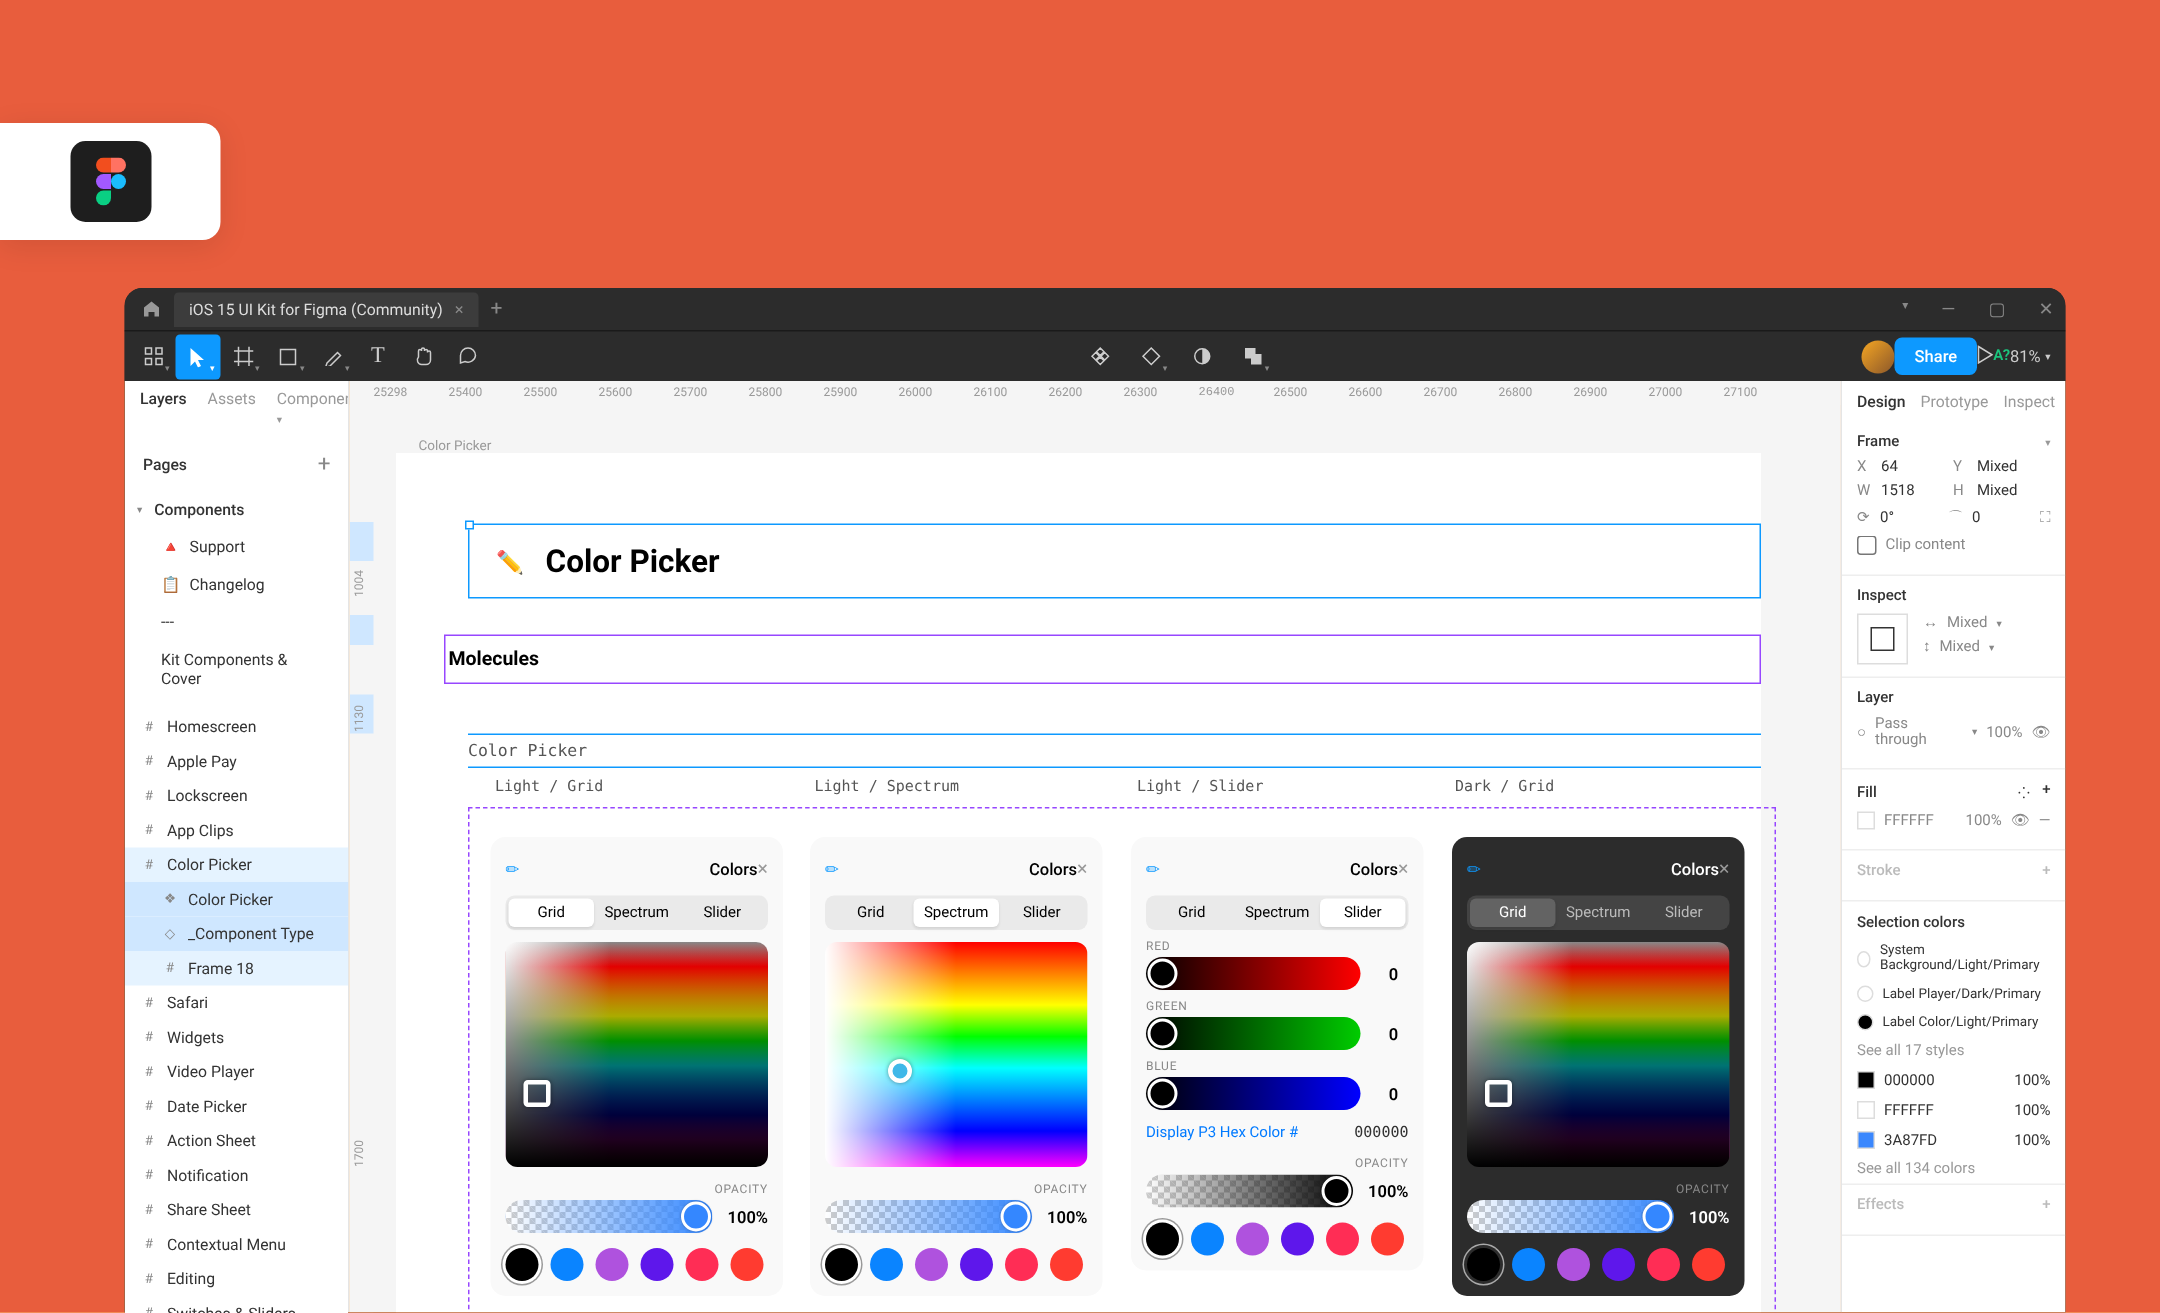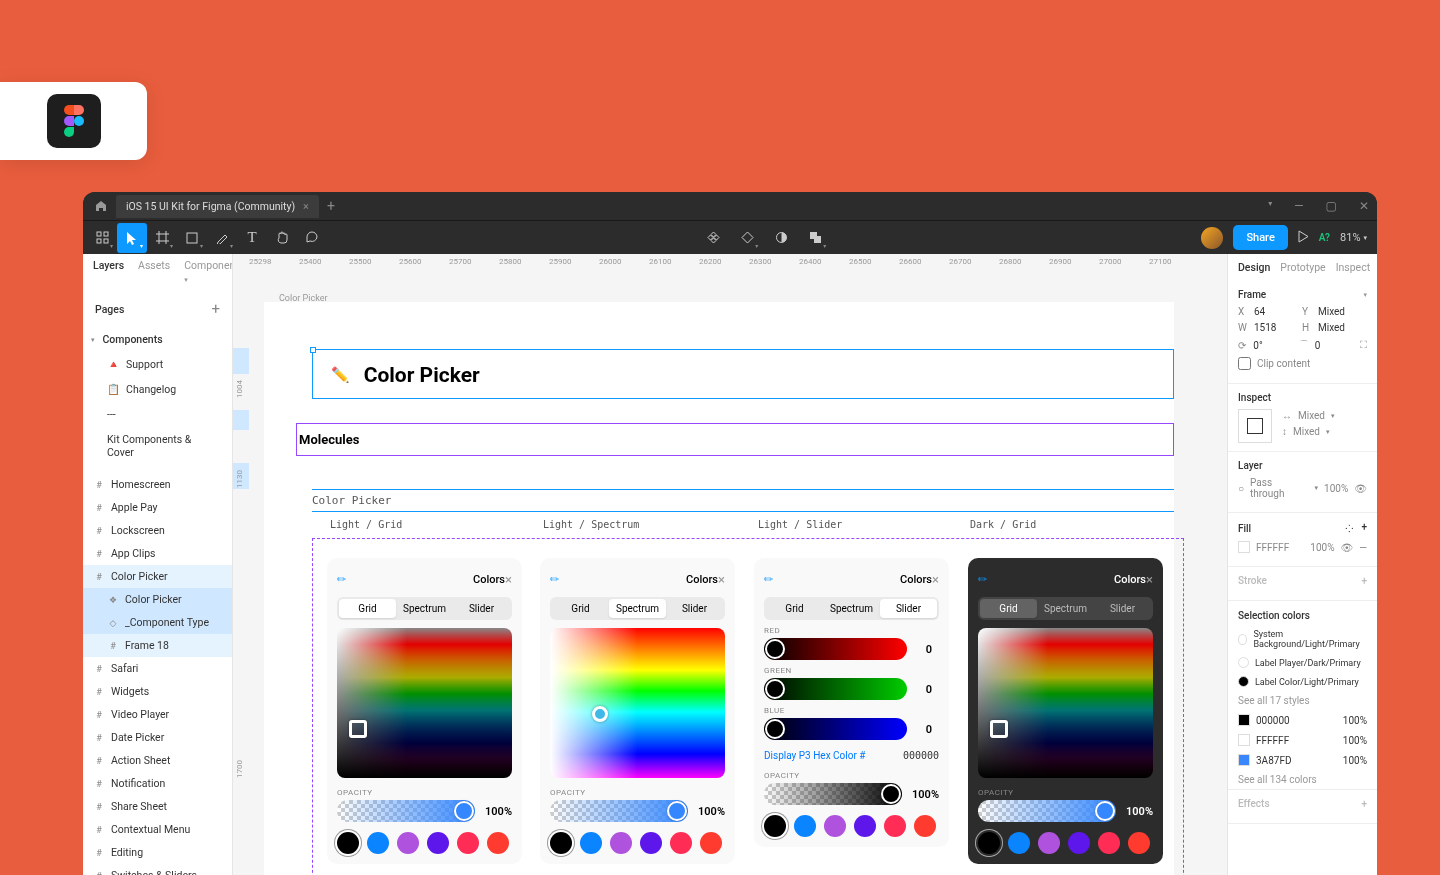--- a/index.html
+++ b/index.html
@@ -22,21 +22,21 @@
 .window-controls { margin-left: auto; display: flex; gap: 22px; color: #888; }
 .window-controls span { cursor: pointer; font-size: 12px; }
 
 
 .toolbar { height: 34px; background: #2C2C2C; border-top: 1px solid #1a1a1a; display: flex; align-items: center; padding: 0 4px; }
 .tool-group { display: flex; align-items: center; }
 .tool-btn { width: 30px; height: 30px; display: flex; align-items: center; justify-content: center; color: #ccc; cursor: pointer; position: relative; }
 .tool-btn.active { background: #0D99FF; border-radius: 3px; }
 .tool-chevron { font-size: 6px; color: #888; position: absolute; bottom: 4px; right: 4px; }
 .toolbar-center { margin: 0 auto; display: flex; gap: 4px; }
-.toolbar-right { display: flex; align-items: center; gap: 10px; }
+.toolbar-right { display: flex; align-items: center; }
 .avatar { width: 22px; height: 22px; border-radius: 50%; background: linear-gradient(135deg, #F5A623, #8B572A); }
 .share-btn { background: #0D99FF; color: white; font-size: 11px; font-weight: 500; padding: 6px 13px; border-radius: 5px; cursor: pointer; }
 .play-btn { color: #ccc; cursor: pointer; }
 .a11y-btn { color: #1BC47D; font-size: 10px; font-weight: 600; cursor: pointer; }
 .zoom-display { color: #ccc; font-size: 11px; display: flex; align-items: center; gap: 3px; cursor: pointer; padding-right: 6px; }
 
 
 .main { flex: 1; display: flex; background: #fdba74; overflow: hidden; }
 
 
@@ -102,21 +102,21 @@
 .spectrum-cursor { position: absolute; width: 16px; height: 16px; border: 3px solid white; border-radius: 50%; box-shadow: 0 0 3px rgba(0,0,0,0.4); }
 .slider-section { margin-top: 6px; }
 .slider-label { font-size: 8px; color: #888; letter-spacing: 0.5px; }
 .slider-row { display: flex; align-items: center; gap: 12px; margin-top: 3px; }
 .slider-track { flex: 1; height: 22px; border-radius: 11px; position: relative; }
 .slider-knob { position: absolute; left: 1px; top: 1px; width: 20px; height: 20px; border-radius: 50%; background: black; border: 2px solid white; box-shadow: 0 0 2px rgba(0,0,0,0.3); }
 .slider-val { width: 20px; font-size: 11px; font-weight: 600; text-align: center; }
 .p3-link { font-size: 10px; color: #007AFF; margin-top: 10px; display: flex; justify-content: space-between; }
 .p3-link span:last-child { color: #333; font-family: monospace; }
 .opacity-section { margin-top: 10px; }
-.opacity-label { font-size: 8px; color: #888; letter-spacing: 0.5px; }
+.opacity-label { font-size: 8px; color: #888; letter-spacing: 0.5px; text-align: right; }
 .opacity-row { display: flex; align-items: center; gap: 10px; margin-top: 3px; }
 .opacity-track { flex: 1; height: 22px; border-radius: 11px; position: relative;
   background-image: linear-gradient(to right, rgba(0,0,0,0) 0%, #000 100%),
     linear-gradient(45deg, #ccc 25%, transparent 25%, transparent 75%, #ccc 75%),
     linear-gradient(45deg, #ccc 25%, white 25%, white 75%, #ccc 75%);
   background-size: 100% 100%, 8px 8px, 8px 8px;
   background-position: 0 0, 0 0, 4px 4px;
 }
 .opacity-track.blue { background-image: linear-gradient(to right, rgba(52,135,255,0) 0%, #3487FF 100%),
     linear-gradient(45deg, #ccc 25%, transparent 25%, transparent 75%, #ccc 75%),
@@ -387,21 +387,21 @@
           <span style="left: 50px; top: 3px;">25400</span>
           <span style="left: 100px; top: 3px;">25500</span>
           <span style="left: 150px; top: 3px;">25600</span>
           <span style="left: 200px; top: 3px;">25700</span>
           <span style="left: 250px; top: 3px;">25800</span>
           <span style="left: 300px; top: 3px;">25900</span>
           <span style="left: 350px; top: 3px;">26000</span>
           <span style="left: 400px; top: 3px;">26100</span>
           <span style="left: 450px; top: 3px;">26200</span>
           <span style="left: 500px; top: 3px;">26300</span>
-          <span style="left: 550px; top: 3px;">26400</span>
+          <span style="left: 550px; top: 3px; font-family: Liberation Mono, monospace;">26400</span>
           <span style="left: 600px; top: 3px;">26500</span>
           <span style="left: 650px; top: 3px;">26600</span>
           <span style="left: 700px; top: 3px;">26700</span>
           <span style="left: 750px; top: 3px;">26800</span>
           <span style="left: 800px; top: 3px;">26900</span>
           <span style="left: 850px; top: 3px;">27000</span>
           <span style="left: 900px; top: 3px;">27100</span>
         </div>
       <div class="ruler-v">
         <div class="ruler-v-highlight" style="top:78px;height:26px"></div>

